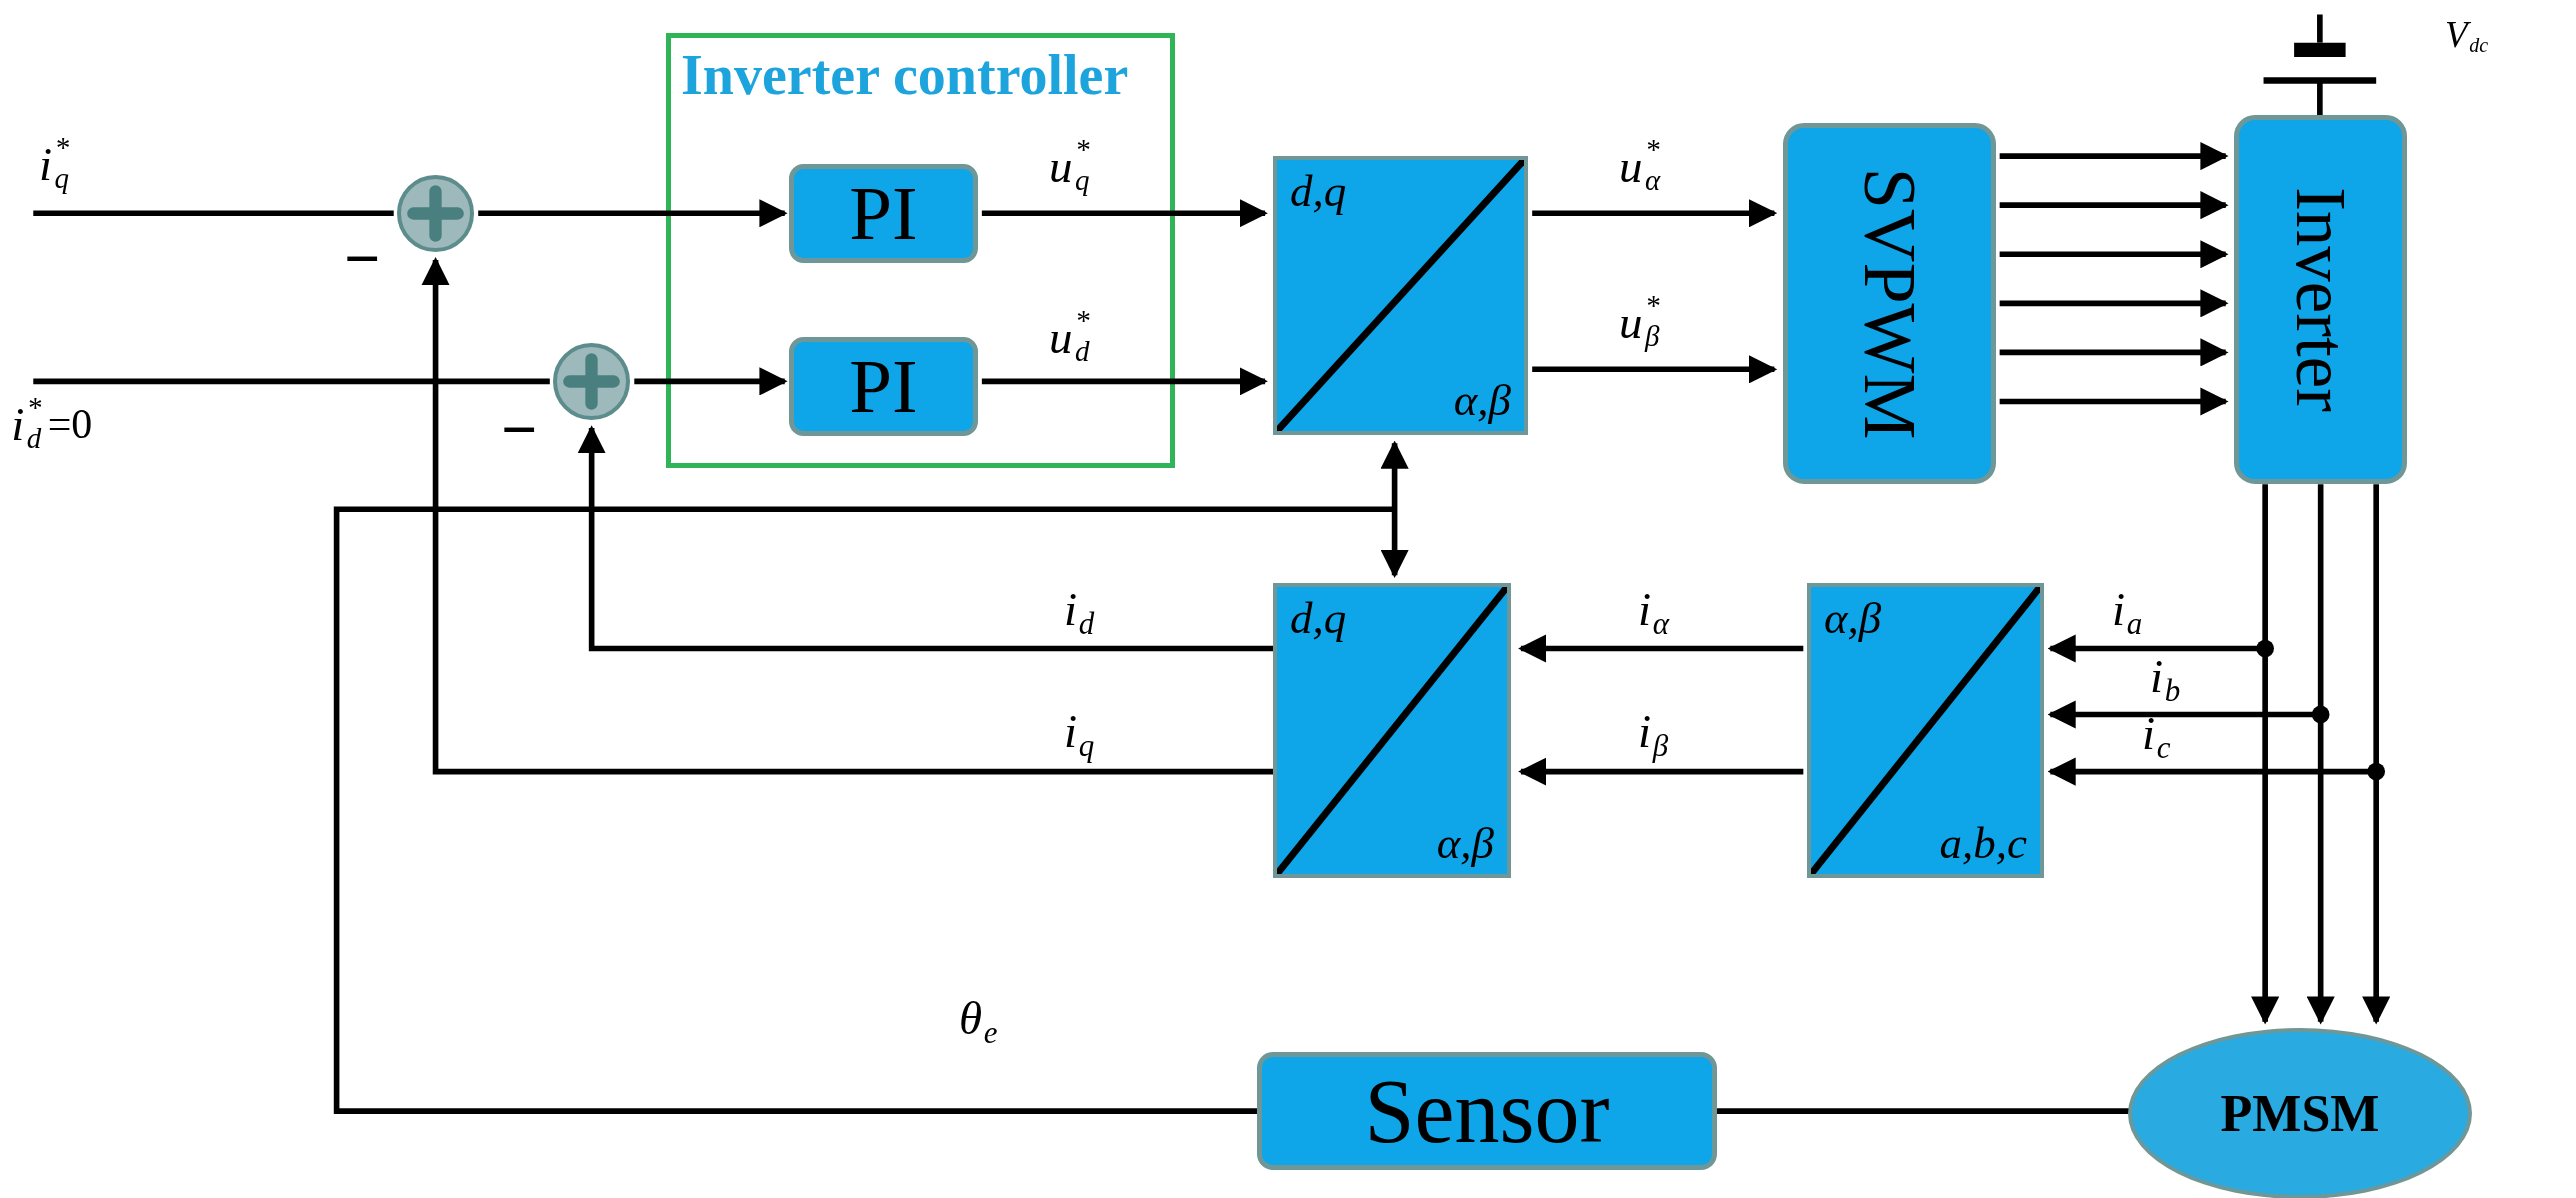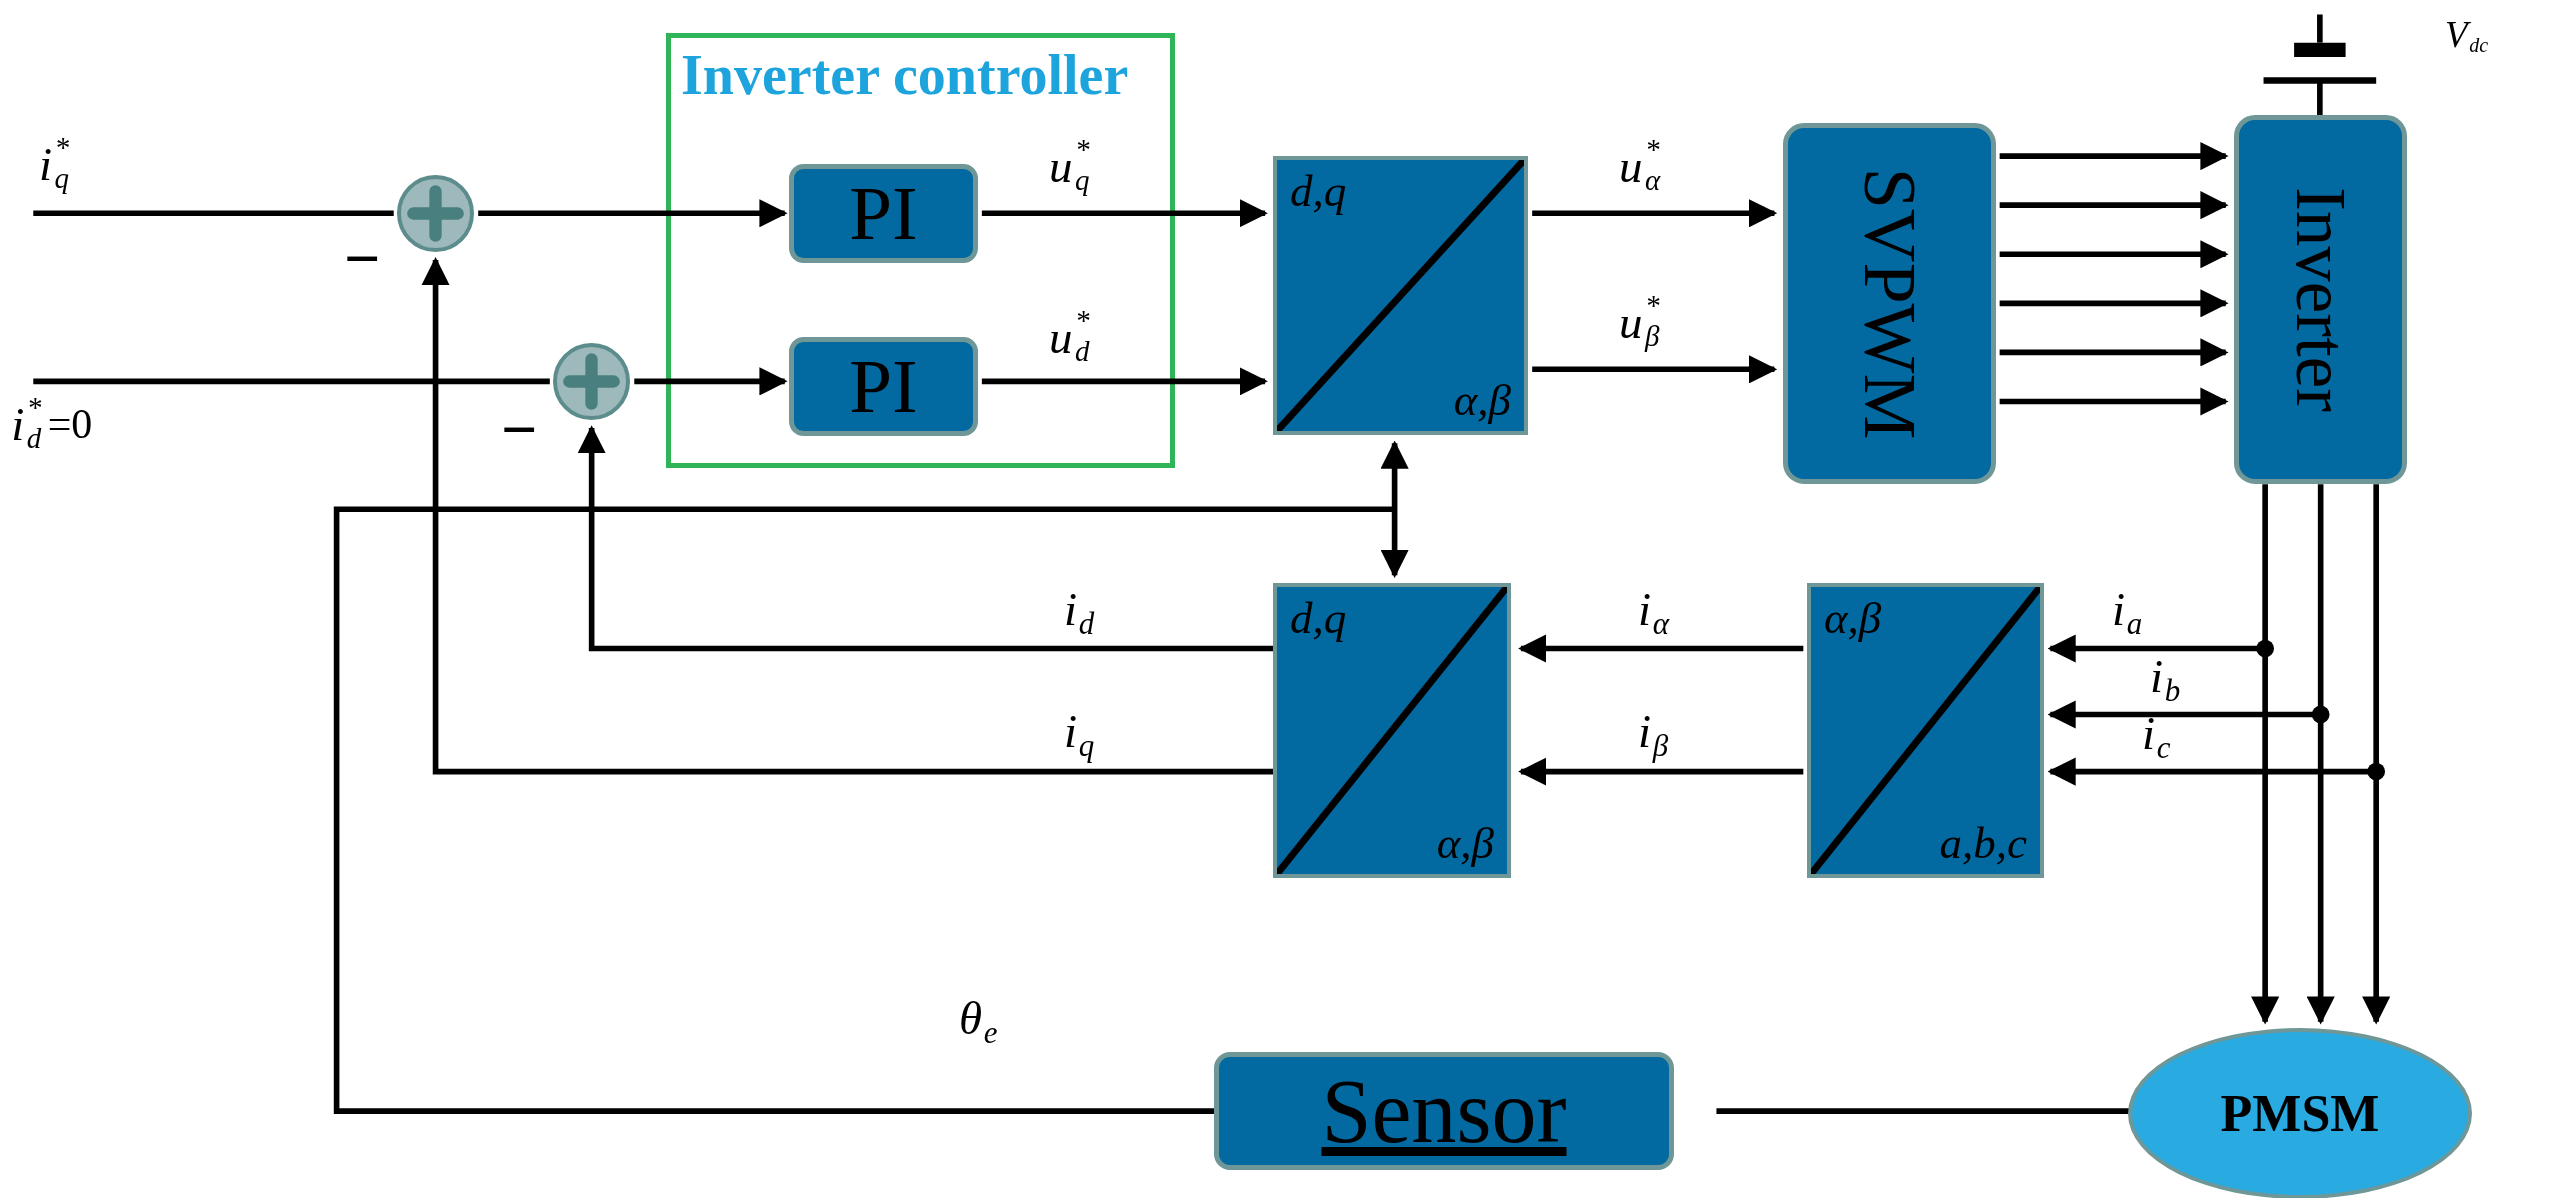--- a/index.html
+++ b/index.html
@@ -8,21 +8,21 @@
 
   .wires { position:absolute; left:0; top:0; z-index:1; }
   .w  { stroke:var(--wire,#000000); stroke-width:7; fill:none; }
   .wthin { stroke:var(--wire,#000000); stroke-width:8; fill:none; }
   .wthick { stroke:var(--wire,#000000); stroke-width:18; fill:none; }
   .dot { fill:var(--wire,#000000); }
 
   .greenbox { position:absolute; border:5.6px solid var(--controller-box-border,#2fb457); z-index:0; background:transparent; }
   .gtitle { position:absolute; z-index:2; font-weight:bold; font-size:56px; color:var(--controller-title-color,#1da4dd); white-space:nowrap; }
 
-  .block { position:absolute; background:#0369a1; border:5.6px solid var(--block-border,#6f9797); z-index:2; }
+  .block { position:absolute; background:#0ea5e9; border:5.6px solid var(--block-border,#6f9797); z-index:2; }
   .pi { display:flex; align-items:center; justify-content:center; font-size:77px; }
   .vert { display:flex; align-items:center; justify-content:center; }
   .vert .vtext { transform:rotate(90deg); white-space:nowrap; }
   .vt-svpwm { font-size:74px; }
   .vt-inv { font-size:71px; }
   .sensor { display:flex; align-items:center; justify-content:center; font-size:90px; }
 
   .xform { border-width:4.8px; }
   .xform .diag { position:absolute; left:0; top:0; width:100%; height:100%; }
   .xform .tl { position:absolute; left:13px; top:4.8px; font-style:italic; font-size:45px; }
@@ -151,21 +151,21 @@
   </div>
 
   <div class="block xform" style="left:1807px; top:583px; width:237px; height:295px;">
     <svg class="diag" viewBox="0 0 100 100" preserveAspectRatio="none">
       <line x1="0" y1="100" x2="100" y2="0" stroke="#000" stroke-width="7" vector-effect="non-scaling-stroke"></line>
     </svg>
     <span class="tl">α,β</span>
     <span class="br">a,b,c</span>
   </div>
 
-  <div class="block sensor" style="left:1214px; top:1052px; width:460px; height:118px; border-radius:16px;text-decoration:underline;">
+  <div class="block sensor" style="left:1257px; top:1052px; width:460px; height:118px; border-radius:16px;">
     <span>Sensor</span>
   </div>
 
   <div class="pmsm" style="left:2128px; top:1028px; width:344px; height:171px;">
     <span>PMSM</span>
   </div>
 
   <span class="mlabel" style="left:39px; top:133px;">
     <span class="mbase">i</span>
     <span class="stack">

